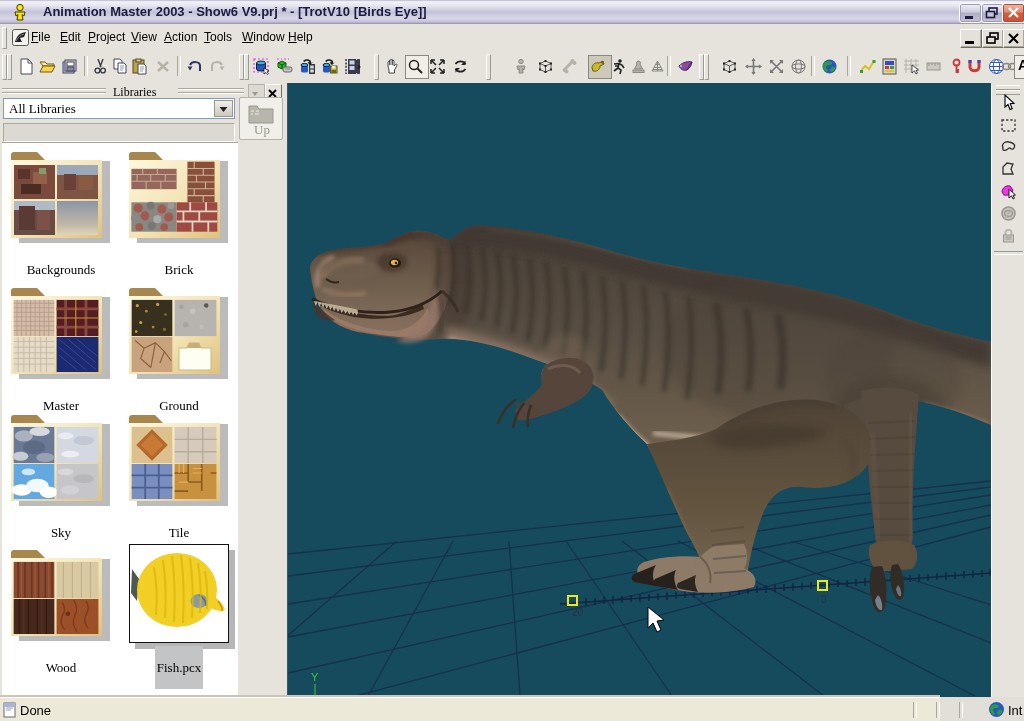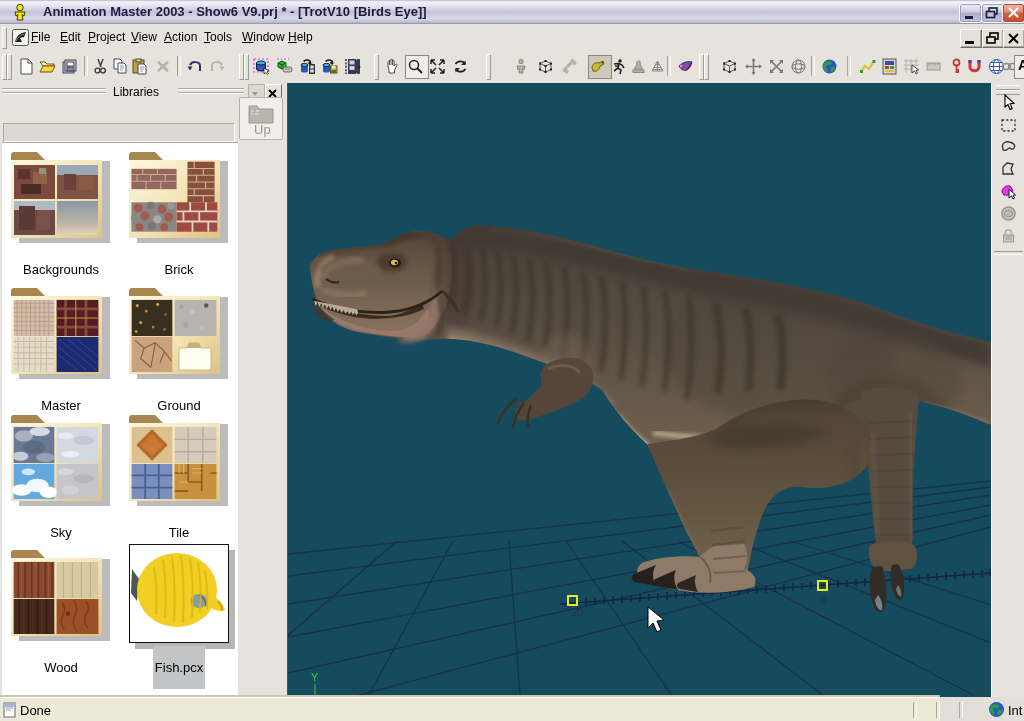--- a/index.html
+++ b/index.html
@@ -22,21 +22,21 @@
 .menuitem u{text-decoration:underline;}
 .mdibtn{top:5px;width:20px;height:17px;background:#e4e1da;
   border-top:1px solid #fff;border-left:1px solid #fff;border-right:1px solid #6f6d64;border-bottom:1px solid #6f6d64;
   box-shadow:inset -1px -1px 0 #aca899;}
 
 #toolbar{left:0;top:51px;width:1024px;height:32px;background:#e6e3dc;border-bottom:1px solid #9d9a90;}
 .grip{top:3px;width:3px;height:24px;border-top:1px solid #fff;border-left:1px solid #fff;border-right:1px solid #9d9a90;border-bottom:1px solid #9d9a90;background:#e6e3dc;}
 .tsep{top:5px;width:2px;height:20px;border-left:1px solid #aca899;border-right:1px solid #fff;}
 .ticon{top:7px;width:17px;height:17px;}
 
-#leftpanel{left:0;top:83px;width:288px;height:614px;background:#e6e3dc;}
+#leftpanel{left:0;top:83px;width:288px;height:614px;background:#e6e3dc;font-family:Liberation Serif, serif;}
 #libcap{left:2px;top:2px;width:276px;height:12px;}
 #libcap .line{position:absolute;height:1px;background:#aca899;box-shadow:0 1px 0 #fff;}
 #libtitle{left:108px;top:0px;font-size:12px;color:#000;background:#e6e3dc;padding:0 3px;}
 #combo{left:3px;top:15px;width:230px;height:19px;background:#fff;border:1px solid #7f9db9;}
 #combotext{left:5px;top:2px;font-size:13px;color:#000;}
 #comboarrow{right:1px;top:1px;width:17px;height:15px;background:linear-gradient(180deg,#f0efea 0%,#cbc8bf 100%);border:1px solid #9a978e;}
 #upbtn{left:239px;top:14px;width:42px;height:41px;background:#f0efe9;border:1px solid #b5b2aa;border-radius:2px;}
 #emptybar{left:3px;top:40px;width:230px;height:17px;background:#dcd9d2;border-top:1px solid #aca899;border-left:1px solid #aca899;border-bottom:1px solid #fff;border-right:1px solid #fff;}
 #liblist{left:2px;top:59px;width:236px;height:553px;background:#fff;border-top:1px solid #aca899;}
 .folderlabel{font-size:13px;color:#000;margin-top:8px;}
@@ -390,20 +390,26 @@
       <div class="abs" style="left:246px;top:-1px;width:15px;height:13px;background:#dcd9d2;border:1px solid #b5b2a8;">
         <svg width="13" height="11">
             <path d="M3 4 L9 4 L6 8 Z" fill="#9a978e"></path>
           </svg>
       </div>
       <div class="abs" style="left:263px;top:-1px;width:15px;height:13px;background:#e6e3dc;border-top:1px solid #fff;border-left:1px solid #fff;border-right:1px solid #6f6d64;border-bottom:1px solid #6f6d64;">
         <svg width="13" height="11">
             <path d="M3 2 L10 9 M10 2 L3 9" stroke="#000" stroke-width="1.8"></path>
           </svg>
       </div>
+    </div>
+    <div id="combo" class="abs">
+      <div id="combotext" class="abs">All Libraries</div>
+      <div id="comboarrow" class="abs"><svg width="17" height="15">
+            <path d="M4.5 6 L12.5 6 L8.5 11 Z" fill="#222"></path>
+          </svg></div>
     </div>
     <div id="upbtn" class="abs">
       <svg class="abs" style="left:8px;top:4px" width="26" height="22" viewBox="0 0 26 22">
         <path d="M1 4 L9 4 L11 7 L25 7 L25 21 L1 21 Z" fill="#b8b5ac" stroke="#9a978e"></path>
         <path d="M3 9 l3 0 m2 0 l3 0 M3 12 l2 0 m2 0 l4 0" stroke="#dcd9d2" stroke-width="1.5"></path>
       </svg>
       <div class="abs" style="left:14px;top:24px;font-size:13px;color:#9a978e;">Up</div>
     </div>
     <div id="emptybar" class="abs"></div>
     <div id="liblist" class="abs">

